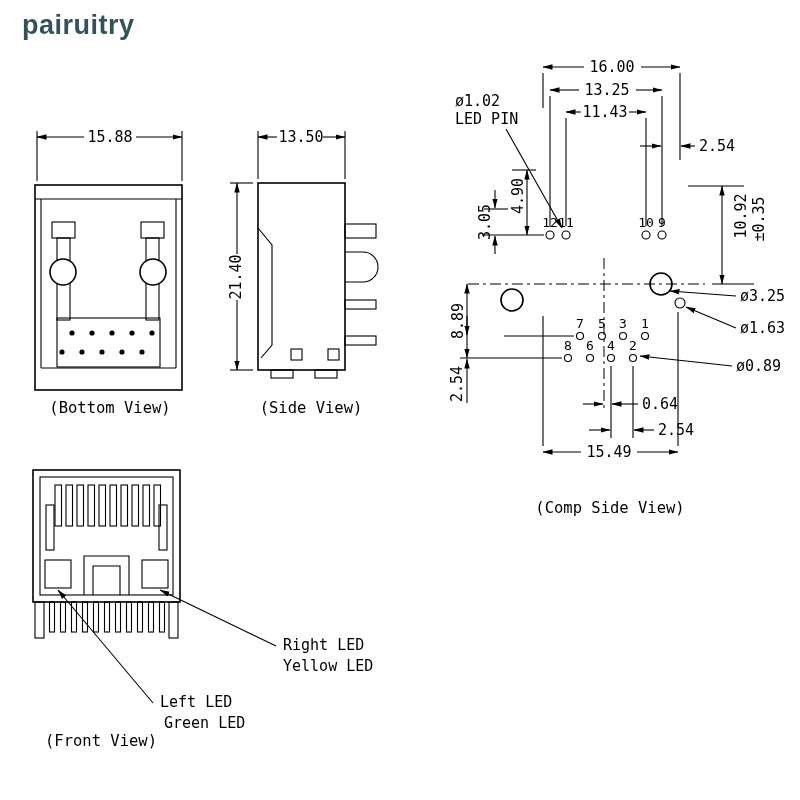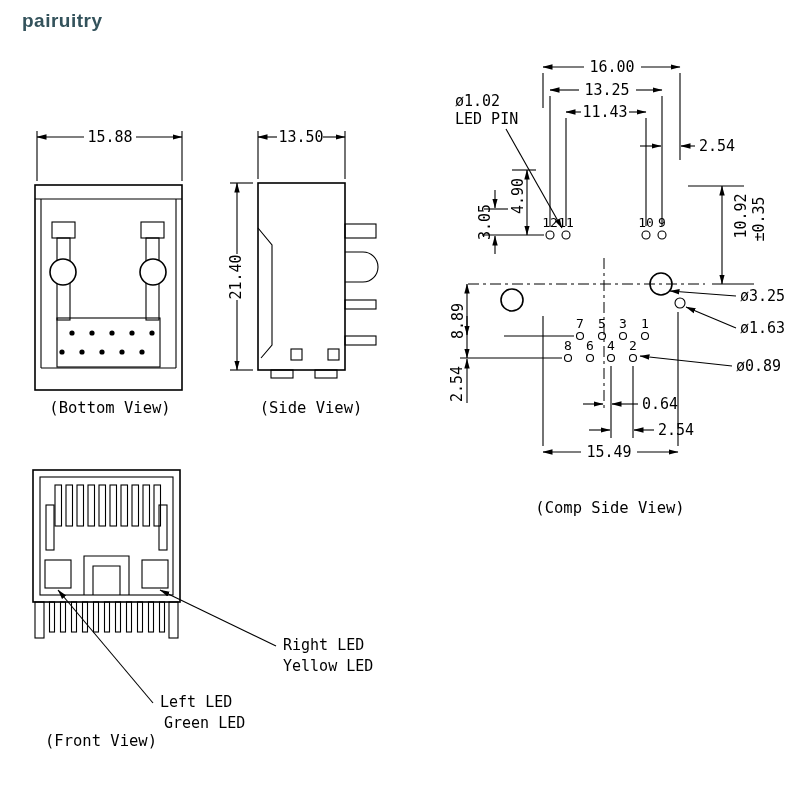--- a/index.html
+++ b/index.html
@@ -1,17 +1,17 @@
 <!DOCTYPE html>
 <html><head>
 <meta charset="utf-8">
 <style>
   html,body{margin:0;padding:0;background:#fff}
   .stage{position:relative;width:800px;height:800px;background:#fff;overflow:hidden;font-family:"Liberation Sans",sans-serif}
-  .brand{position:absolute;left:22px;top:10px;font-family:"Liberation Sans",sans-serif;font-weight:bold;font-size:19px;color:#33525b;letter-spacing:.5px}
+  .brand{position:absolute;left:22px;top:10px;font-family:"Liberation Sans",sans-serif;font-weight:bold;font-size:27px;color:#33525b;letter-spacing:.5px}
   svg{position:absolute;left:0;top:0}
   .ol{fill:none;stroke:#000;stroke-width:1.6}
   .olf{fill:#fff;stroke:#000;stroke-width:1.6}
   .dl{fill:none;stroke:#000;stroke-width:1.1}
   .cl{fill:none;stroke:#000;stroke-width:1;stroke-dasharray:11 4 3 4}
   .dot{fill:#000;stroke:none}
   text{fill:#000;font-family:"DejaVu Sans Mono",monospace}
   .dt{font-size:15px}
   .dtm{font-size:15px;text-anchor:middle}
   .pn{font-size:13px;text-anchor:middle}

